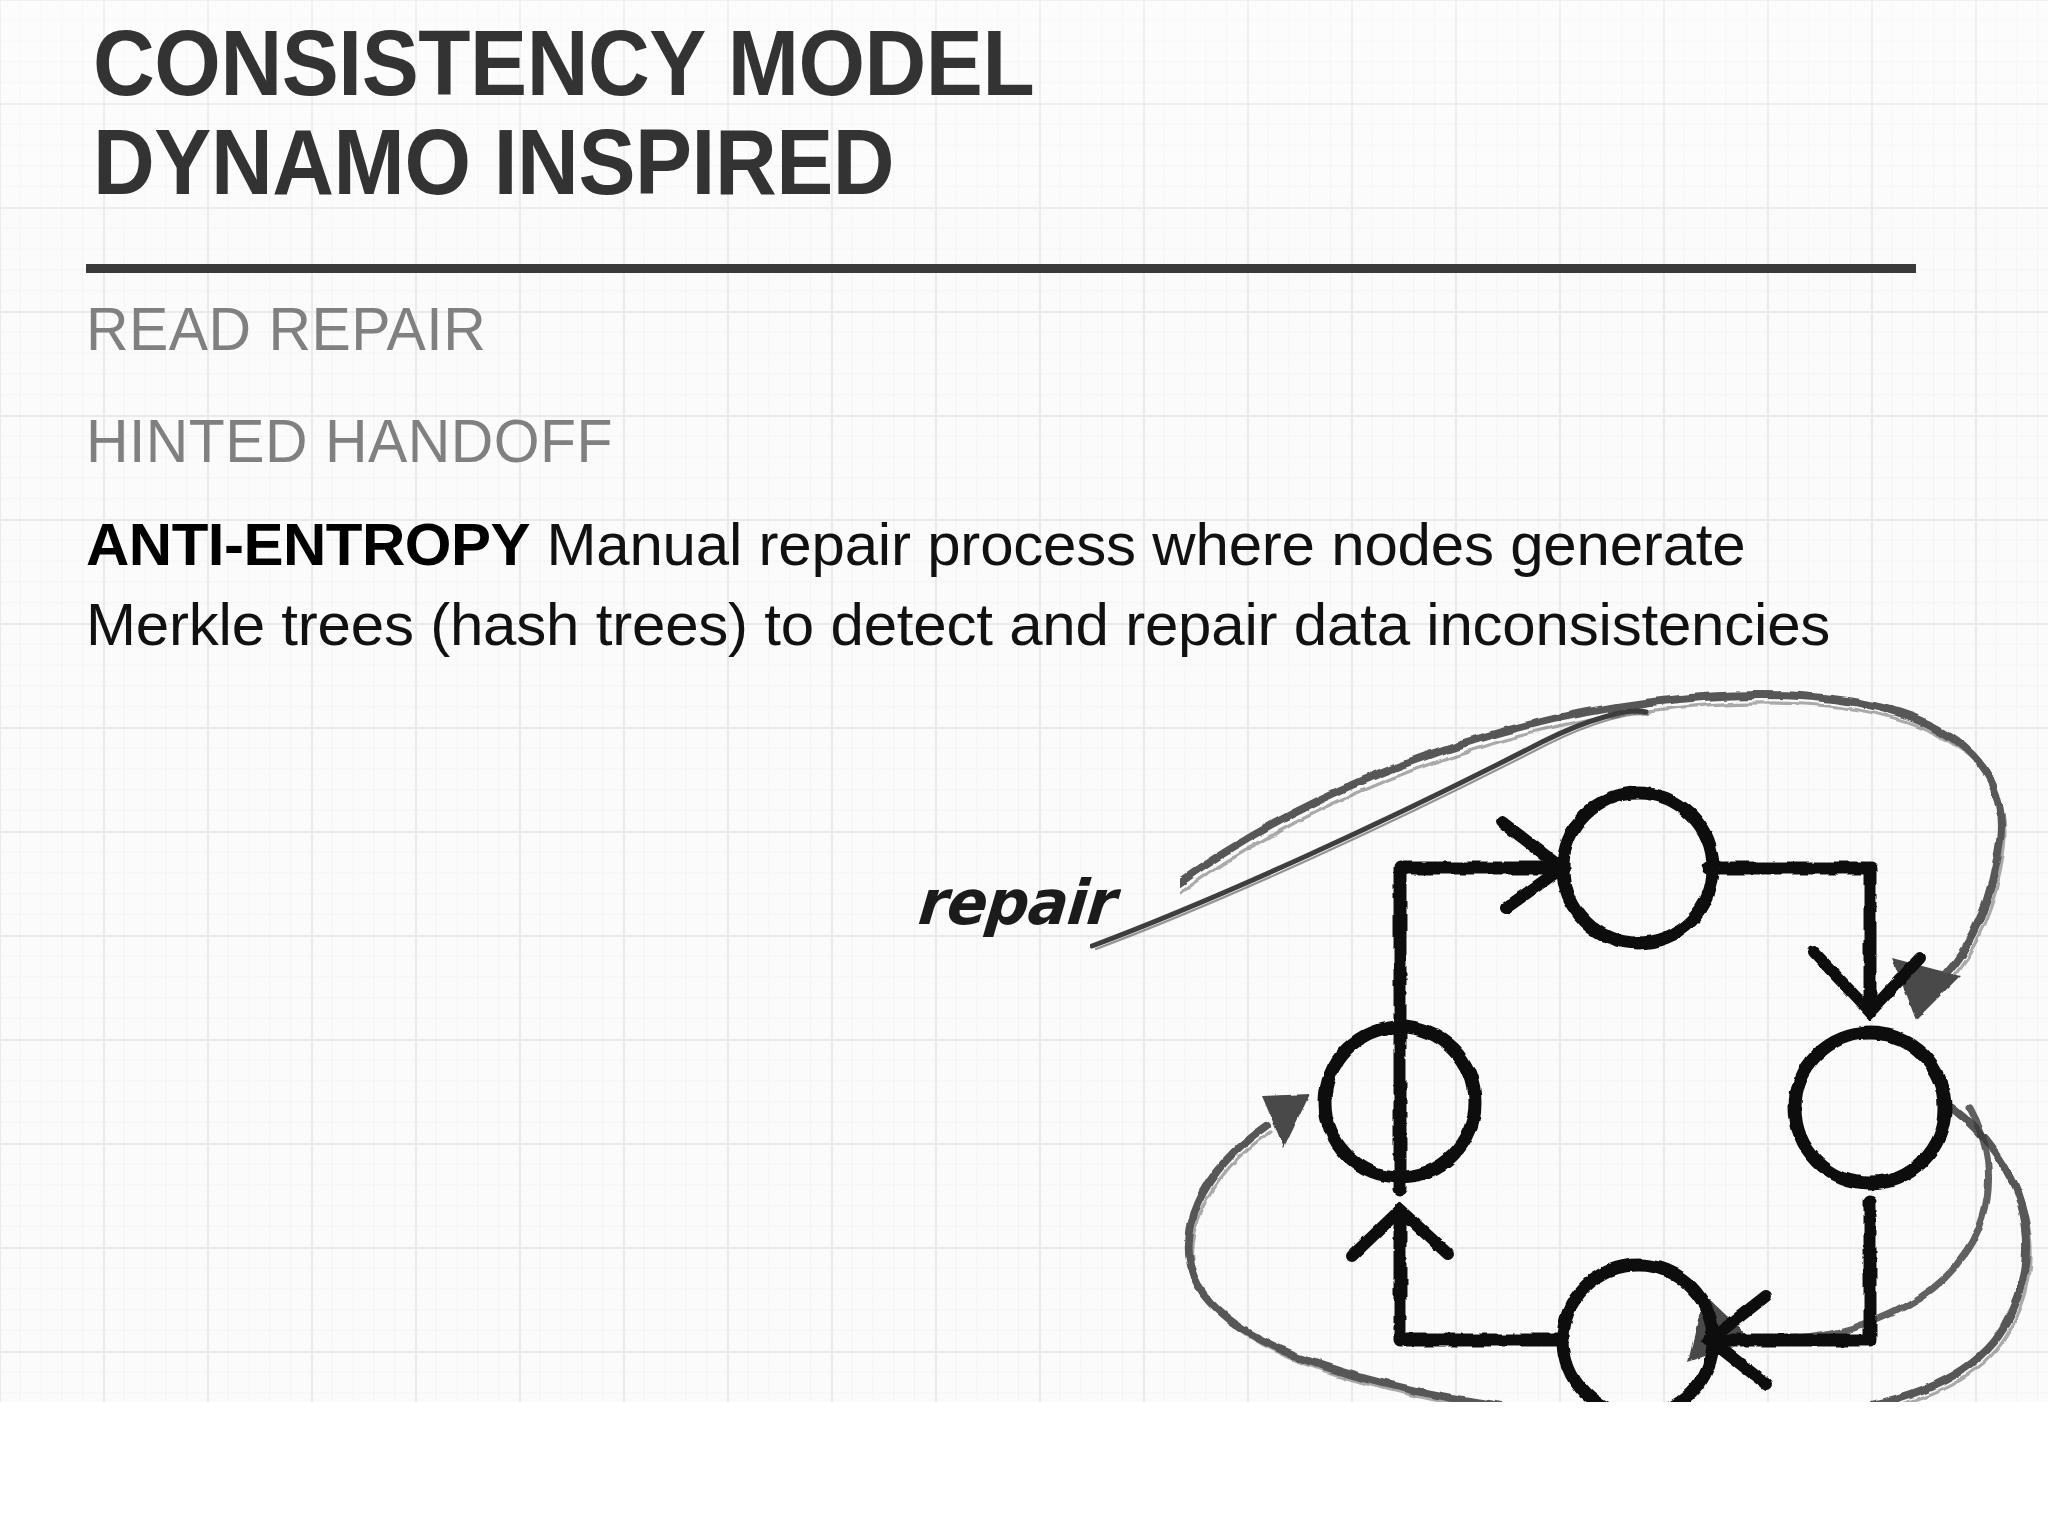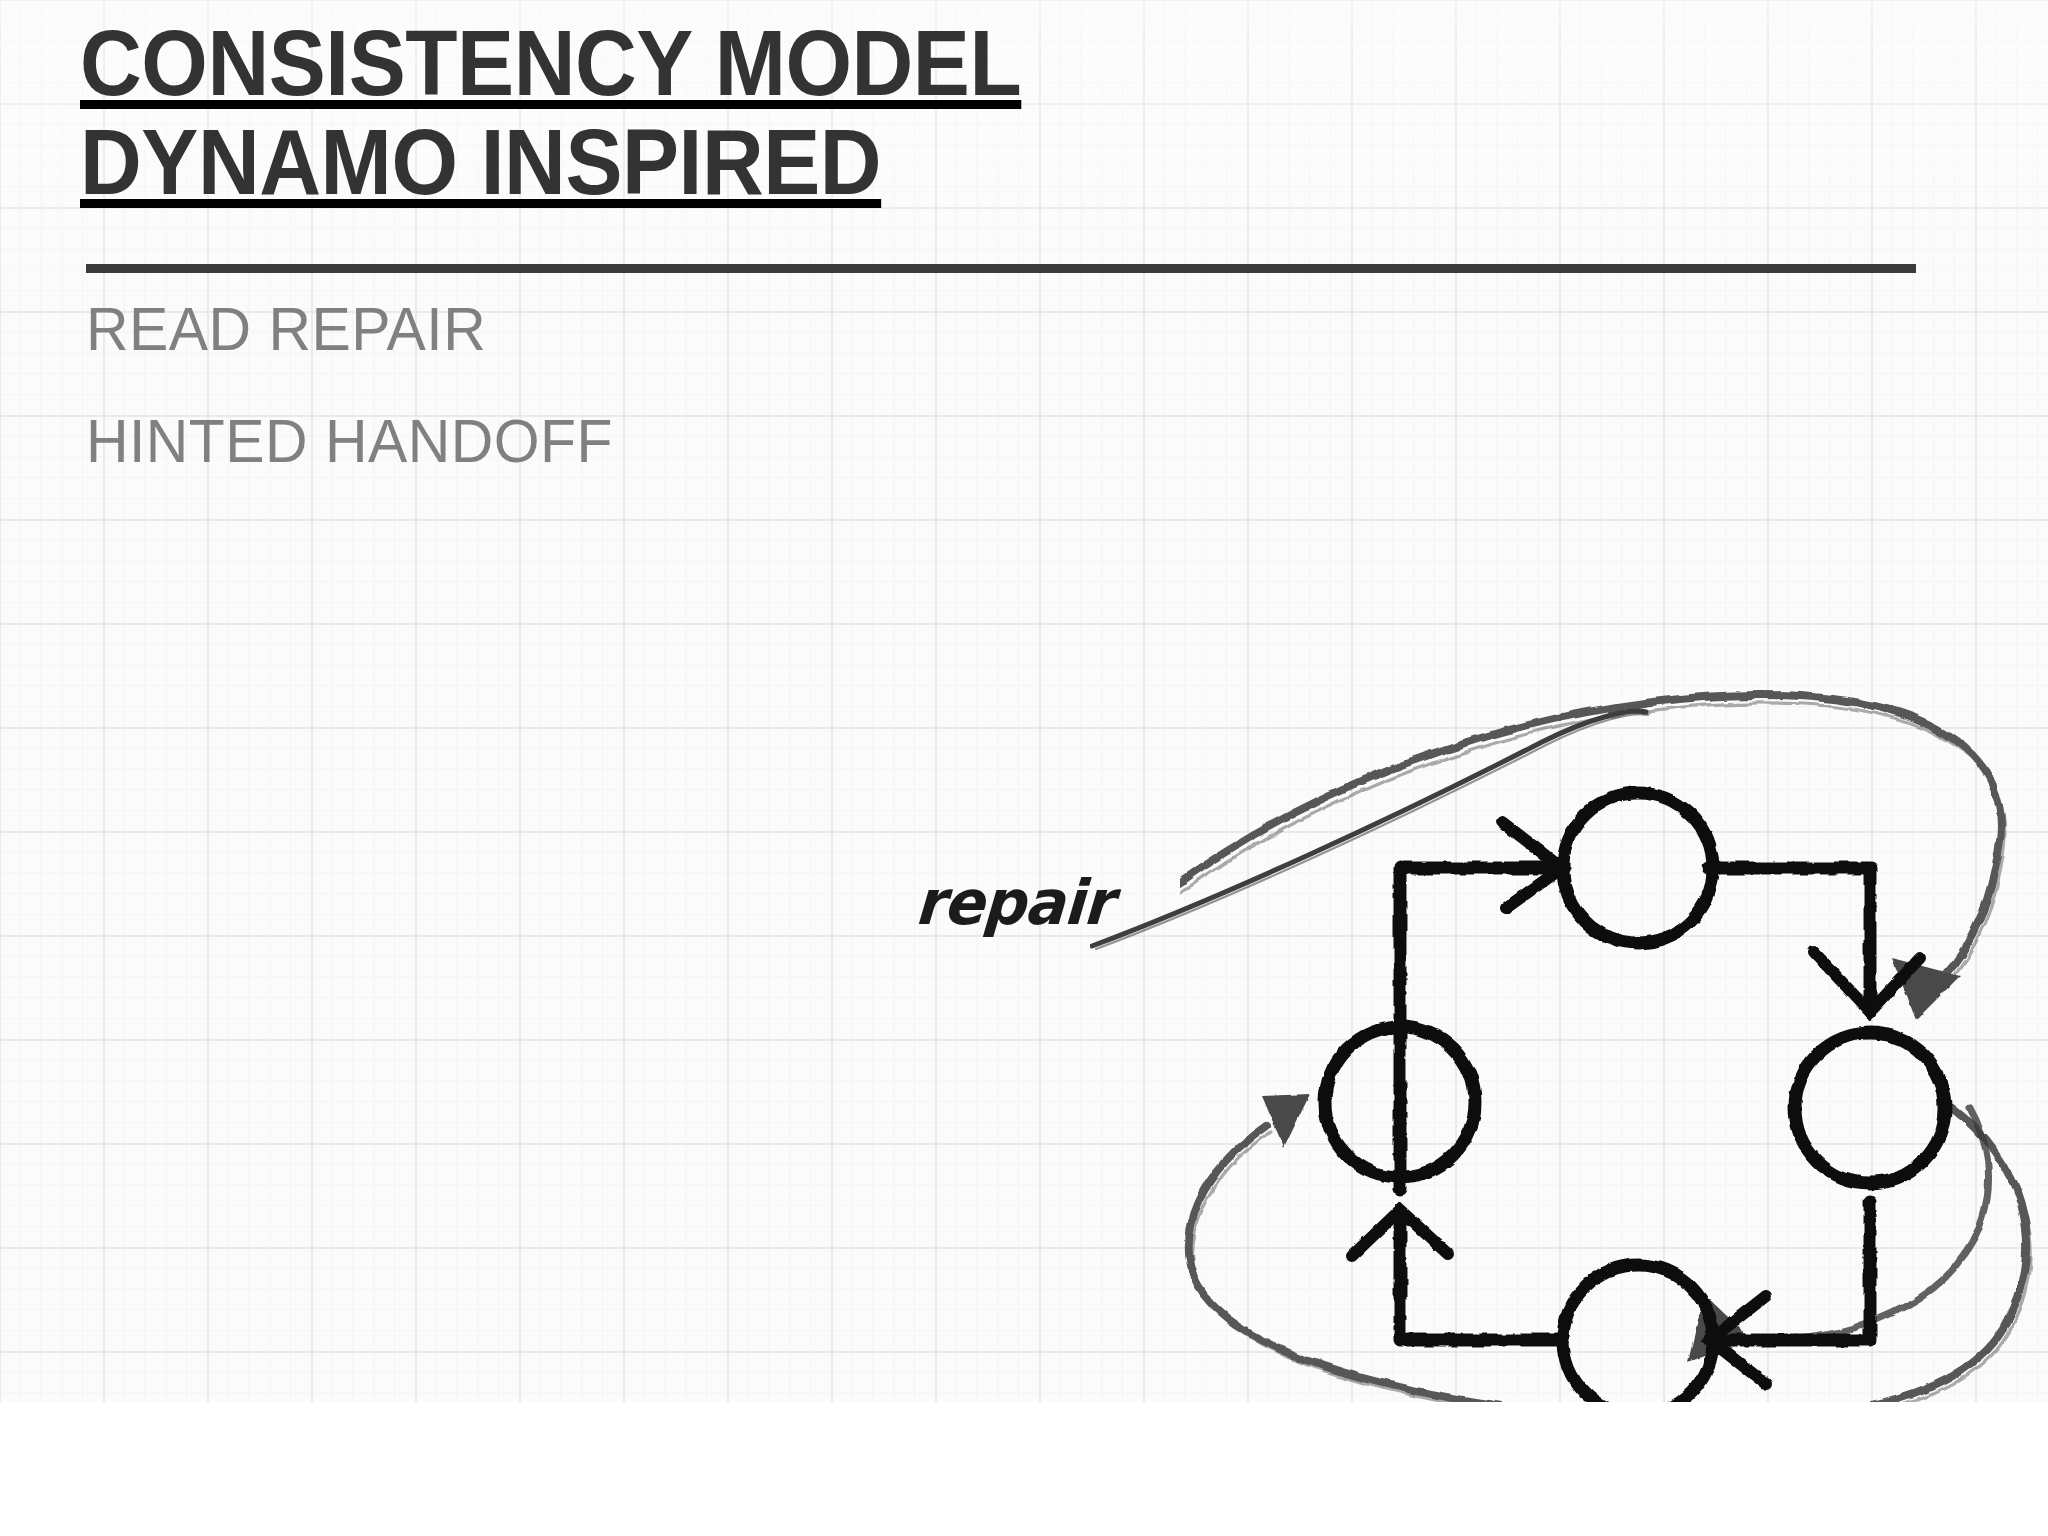--- a/index.html
+++ b/index.html
@@ -39,24 +39,23 @@
     content: "";
     position: absolute;
     inset: 0;
     background: linear-gradient(to bottom, rgba(255,255,255,0.35), rgba(255,255,255,0) 22%);
     pointer-events: none;
   }
 
   
   #headline {
     position: absolute;
-    left: 80px;
+    left: 93px;
     top: 14px;
     width: 1900px;
-    text-decoration: underline;
   }
   .title-line {
     font-family: "Liberation Sans Narrow", "Liberation Sans", sans-serif;
     font-weight: 700;
     font-size: 92px;
     line-height: 99px;
     letter-spacing: -0.5px;
     color: #333333;
     white-space: nowrap;
     transform: scaleX(0.93);
@@ -163,20 +162,21 @@
 
   <div id="headline">
     <div class="title-line">CONSISTENCY MODEL</div>
     <div class="title-line">DYNAMO INSPIRED</div>
   </div>
   <div id="title-rule"></div>
 
   <div class="sub-line" id="sub-read-repair">READ REPAIR</div>
   <div class="sub-line" id="sub-hinted-handoff">HINTED HANDOFF</div>
 
+  <div id="body-paragraph"><span class="lead">ANTI-ENTROPY</span><span> Manual repair process where nodes generate Merkle trees (hash trees) to detect and repair data inconsistencies</span></div>
 
   <div id="repair-label">repair</div>
 
   <div id="repair-leader">
     <svg viewBox="0 0 560 250" xmlns="http://www.w3.org/2000/svg">
       <g fill="none" stroke="#2e2e2e" stroke-linecap="round">
         <path d="M2 246 C 130 198, 300 120, 452 42 C 500 18, 540 8, 556 12" stroke-width="5" opacity="0.92"></path>
         <path d="M6 249 C 134 201, 304 123, 456 45 C 504 21, 544 11, 558 15" stroke-width="2.2" opacity="0.5"></path>
       </g>
     </svg>

